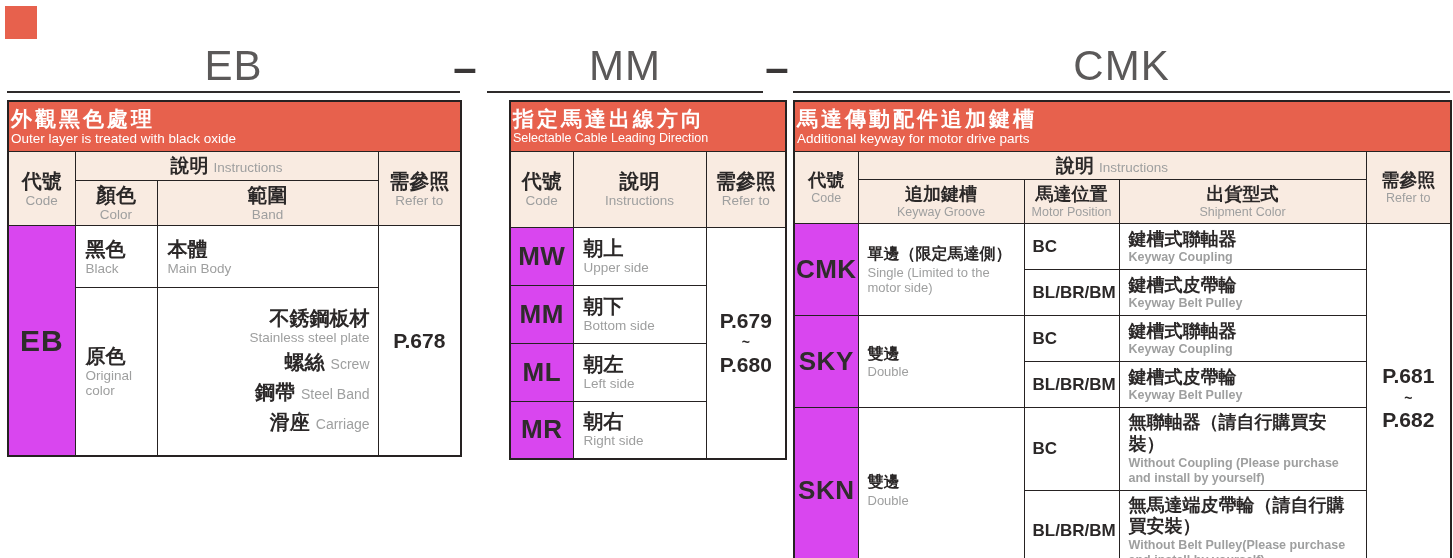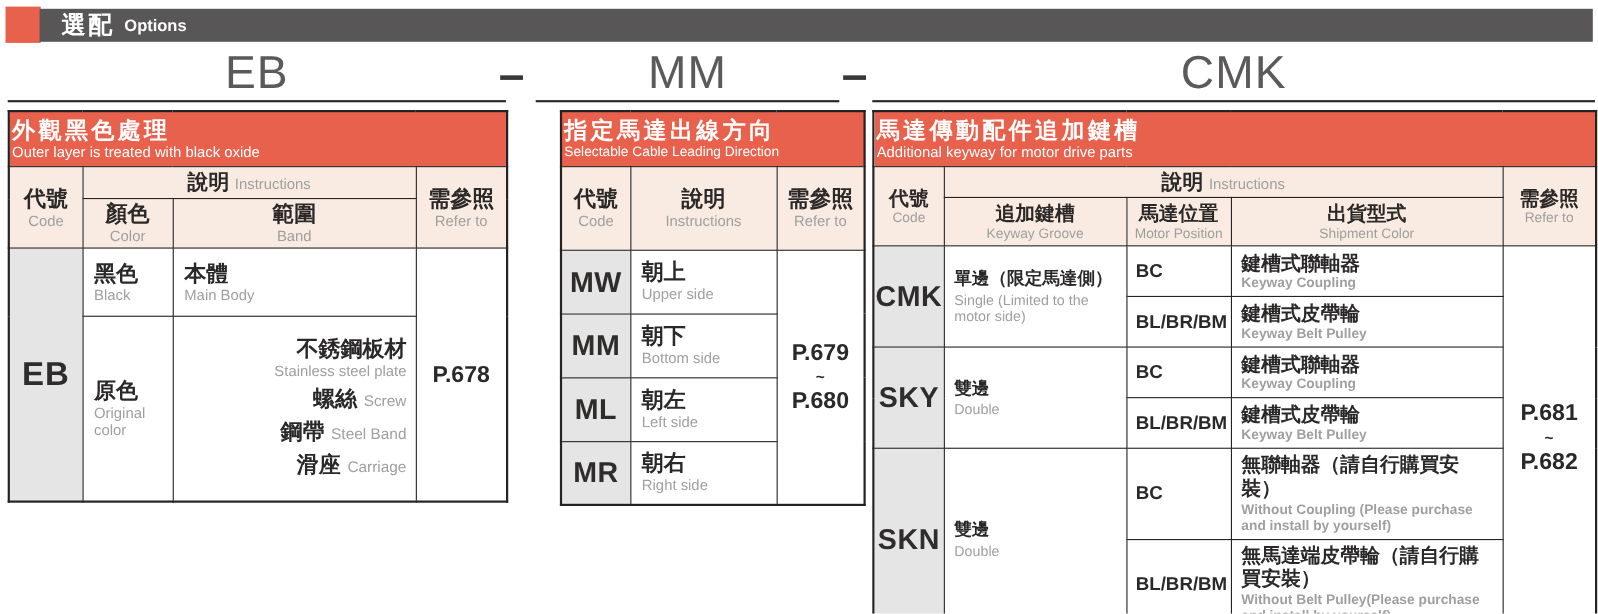--- a/index.html
+++ b/index.html
@@ -40,21 +40,21 @@
   .title-zh { font-size:21px; font-weight:bold; letter-spacing:3px; line-height:1.2; display:block; }
   .title-en { font-size:13.5px; line-height:1.2; display:block; }
 
   td.peach { background:#f9ebe1; text-align:center; }
   .h-zh { display:block; font-size:20px; font-weight:bold; color:#2b2828; line-height:1.15; }
   .h-en { display:block; font-size:13.5px; color:#9e9f9f; line-height:1.15; }
   .h-zh-i { font-size:19px; font-weight:bold; color:#2b2828; }
   .h-en-i { font-size:13.5px; color:#9e9f9f; margin-left:5px; }
   .cmk-tbl .h-zh { font-size:18px; }  .cmk-tbl .h-en { font-size:12.5px; }
 
-  td.codecell { background:#e5e5e5; text-align:center; font-weight:bold; color:#2f2c2c; }
+  td.codecell { background:#d946ef; text-align:center; font-weight:bold; color:#2f2c2c; }
   .big-code  { font-size:30px; letter-spacing:1px; }
   .mid-code  { font-size:26px; letter-spacing:0.5px; }
 
   td.pair { text-align:left; padding:5px 8px 5px 10px; background:#fff; }
   .b-zh { display:block; font-size:20px; font-weight:bold; color:#2b2828; line-height:1.15; }
   .b-en { display:block; font-size:13.5px; color:#9e9f9f; line-height:1.15; }
   .item-line { margin:3px 0;text-align:right; }
   .b-zh-i { font-size:20px; font-weight:bold; color:#2b2828; }
   .b-en-i { font-size:14px; color:#9e9f9f; margin-left:6px; }
 
@@ -77,24 +77,20 @@
   .mm-sub { height:76px; } .mm-row { height:58px; }
   .cmk-r1 { height:28px; } .cmk-r2 { height:44px; }
   .cmk-s  { height:46px; } .cmk-t1 { height:66px; } .cmk-t2 { height:72px; }
 </style>
 </head>
 <body>
 
 <div class="page">
 
   <div class="banner-accent"></div>
-  <div class="banner-bar">
-    <span class="banner-zh">選配</span>
-    <span class="banner-en">Options</span>
-  </div>
 
   <div class="heading h-eb">EB</div>
   <div class="dash d1">–</div>
   <div class="heading h-mm">MM</div>
   <div class="dash d2">–</div>
   <div class="heading h-cmk">CMK</div>
 
   <div class="tblwrap w-eb">
     <table style="width:453px">
       <colgroup>

